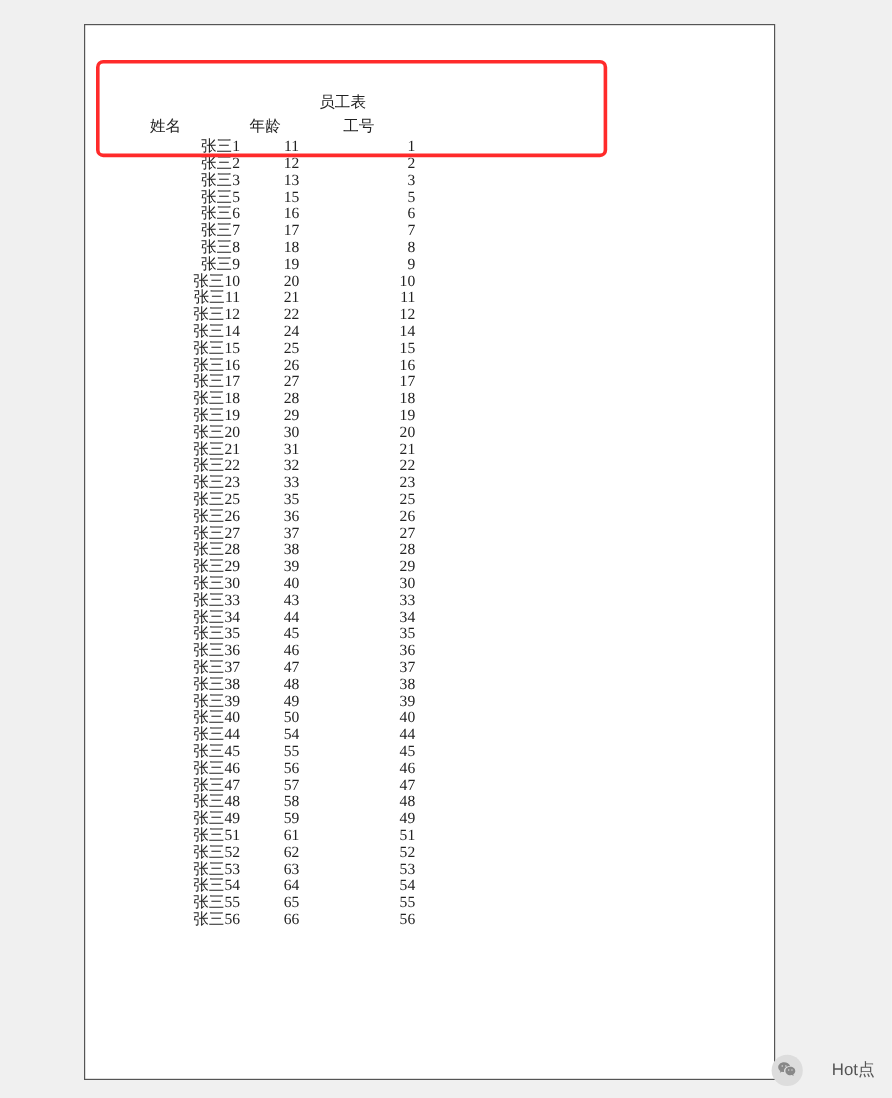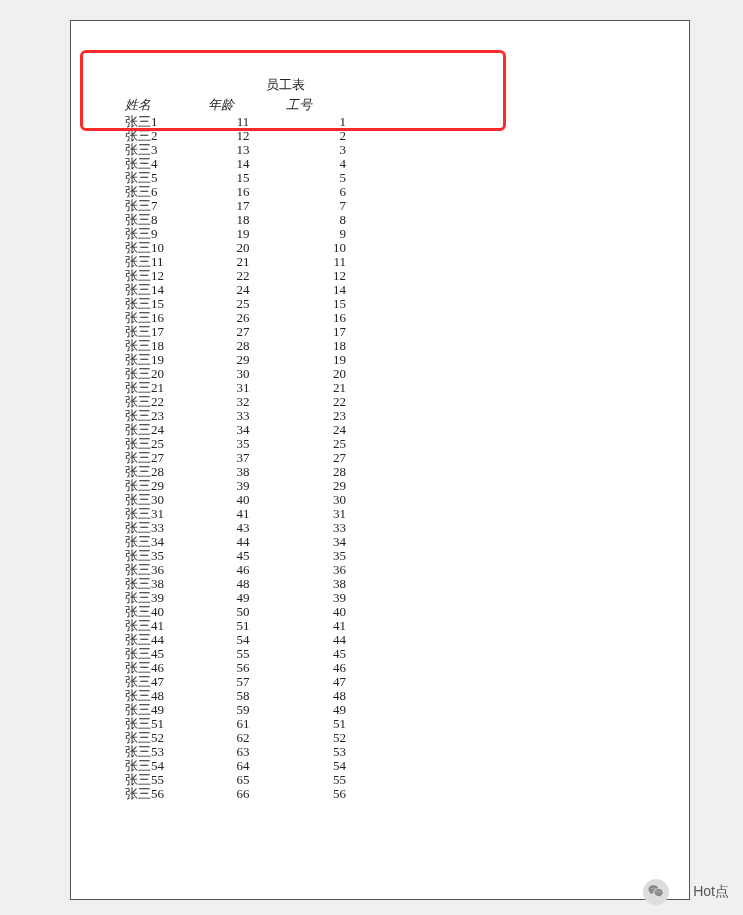--- a/index.html
+++ b/index.html
@@ -14,21 +14,21 @@
     width: 743px;
     height: 915px;
     position: relative;
     background: #f0f0f0;
     overflow: hidden;
   }
   .page {
     position: absolute;
     left: 70px;
     top: 20px;
-    width: 620px;
+    width: 576px;
     height: 880px;
     background: #fff;
     border: 1px solid #555;
     box-sizing: border-box;
     padding: 55px 20px 20px 40px;
   }
   .highlight-box {
     position: absolute;
     left: 80px;
     top: 50px;
@@ -46,28 +46,27 @@
   .employee-table caption {
     text-align: center;
     padding-left: 100px;
     padding-bottom: 2px;
     font-size: 13px;
   }
   .employee-table th {
     font-weight: normal;
     text-align: left;
     padding: 0 4px 1px 4px;
-    font-style: italic;
   }
   .employee-table td {
     padding: 0 4px;
     line-height: 14px;
     white-space: nowrap;
   }
-  .col-name  { width: 75px; text-align: left; }
+  .col-name  { width: 75px; text-align: right; }
   .col-age   { width: 70px; text-align: center; }
   .col-empno { width: 60px; text-align: right; }
 
   
   .footer-badge {
     position: absolute;
     right: 14px;
     bottom: 10px;
     display: flex;
     align-items: center;
@@ -116,25 +115,20 @@
             <td class="col-name">张三2</td>
             <td class="col-age">12</td>
             <td class="col-empno">2</td>
           </tr>
           <tr>
             <td class="col-name">张三3</td>
             <td class="col-age">13</td>
             <td class="col-empno">3</td>
           </tr>
           <tr>
-            <td class="col-name">张三4</td>
-            <td class="col-age">14</td>
-            <td class="col-empno">4</td>
-          </tr>
-          <tr>
             <td class="col-name">张三5</td>
             <td class="col-age">15</td>
             <td class="col-empno">5</td>
           </tr>
           <tr>
             <td class="col-name">张三6</td>
             <td class="col-age">16</td>
             <td class="col-empno">6</td>
           </tr>
           <tr>
@@ -211,93 +205,88 @@
             <td class="col-name">张三22</td>
             <td class="col-age">32</td>
             <td class="col-empno">22</td>
           </tr>
           <tr>
             <td class="col-name">张三23</td>
             <td class="col-age">33</td>
             <td class="col-empno">23</td>
           </tr>
           <tr>
-            <td class="col-name">张三24</td>
-            <td class="col-age">34</td>
-            <td class="col-empno">24</td>
-          </tr>
-          <tr>
             <td class="col-name">张三25</td>
             <td class="col-age">35</td>
             <td class="col-empno">25</td>
           </tr>
           <tr>
+            <td class="col-name">张三26</td>
+            <td class="col-age">36</td>
+            <td class="col-empno">26</td>
+          </tr>
+          <tr>
             <td class="col-name">张三27</td>
             <td class="col-age">37</td>
             <td class="col-empno">27</td>
           </tr>
           <tr>
             <td class="col-name">张三28</td>
             <td class="col-age">38</td>
             <td class="col-empno">28</td>
           </tr>
           <tr>
             <td class="col-name">张三29</td>
             <td class="col-age">39</td>
             <td class="col-empno">29</td>
           </tr>
           <tr>
             <td class="col-name">张三30</td>
             <td class="col-age">40</td>
             <td class="col-empno">30</td>
           </tr>
           <tr>
-            <td class="col-name">张三31</td>
-            <td class="col-age">41</td>
-            <td class="col-empno">31</td>
-          </tr>
-          <tr>
             <td class="col-name">张三33</td>
             <td class="col-age">43</td>
             <td class="col-empno">33</td>
           </tr>
           <tr>
             <td class="col-name">张三34</td>
             <td class="col-age">44</td>
             <td class="col-empno">34</td>
           </tr>
           <tr>
             <td class="col-name">张三35</td>
             <td class="col-age">45</td>
             <td class="col-empno">35</td>
           </tr>
           <tr>
             <td class="col-name">张三36</td>
             <td class="col-age">46</td>
             <td class="col-empno">36</td>
           </tr>
           <tr>
+            <td class="col-name">张三37</td>
+            <td class="col-age">47</td>
+            <td class="col-empno">37</td>
+          </tr>
+          <tr>
             <td class="col-name">张三38</td>
             <td class="col-age">48</td>
             <td class="col-empno">38</td>
           </tr>
           <tr>
             <td class="col-name">张三39</td>
             <td class="col-age">49</td>
             <td class="col-empno">39</td>
           </tr>
           <tr>
             <td class="col-name">张三40</td>
             <td class="col-age">50</td>
             <td class="col-empno">40</td>
-          </tr>
-          <tr>
-            <td class="col-name">张三41</td>
-            <td class="col-age">51</td>
-            <td class="col-empno">41</td>
           </tr>
           <tr>
             <td class="col-name">张三44</td>
             <td class="col-age">54</td>
             <td class="col-empno">44</td>
           </tr>
           <tr>
             <td class="col-name">张三45</td>
             <td class="col-age">55</td>
             <td class="col-empno">45</td>

